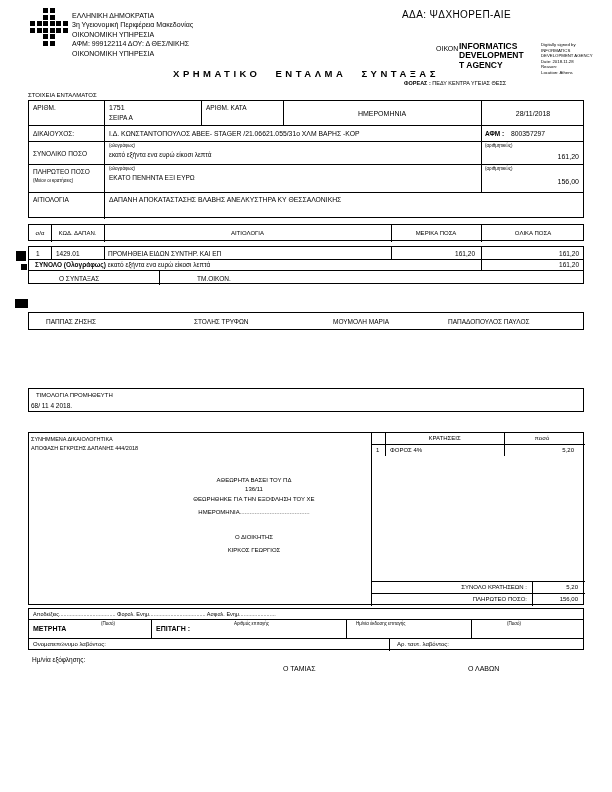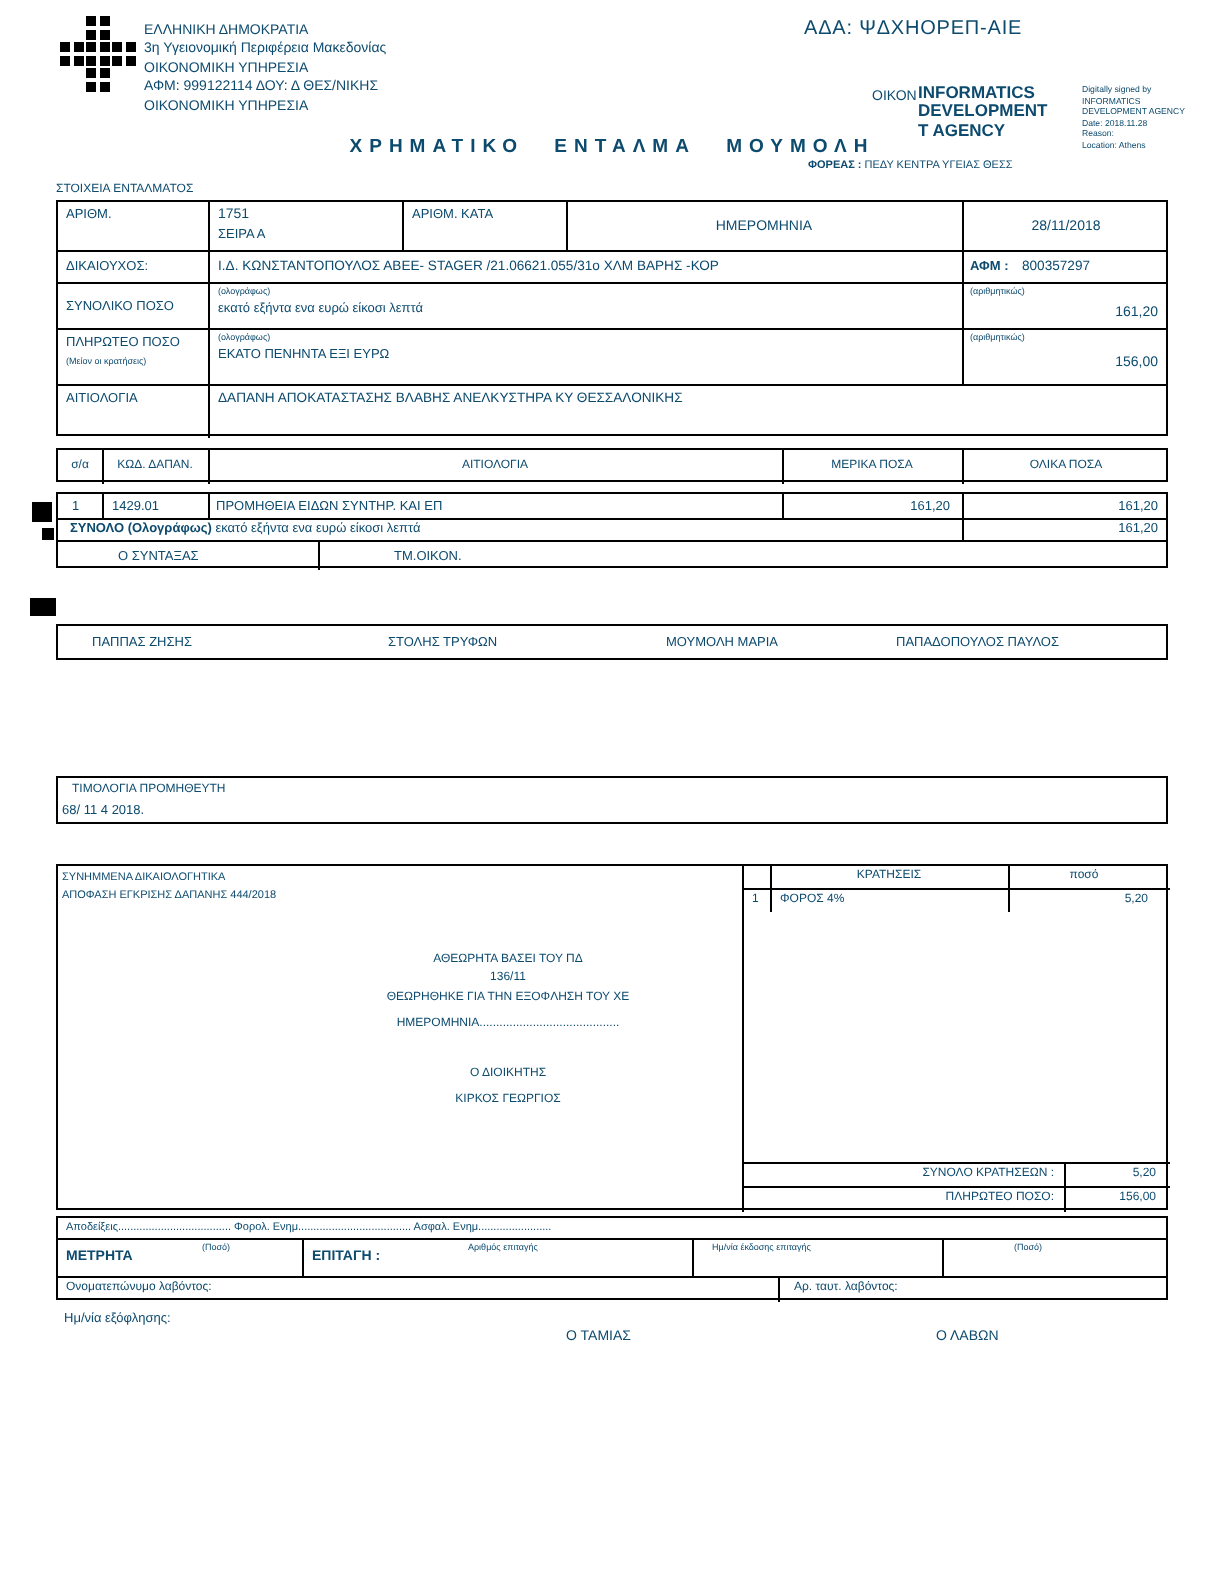--- a/index.html
+++ b/index.html
@@ -1,17 +1,17 @@
 <!DOCTYPE html>
 <html><head>
 <meta charset="utf-8">
 <style>
   html,body{margin:0;padding:0;background:#e8e8e8;}
   .page{position:relative;width:612px;height:792px;background:#ffffff;margin:0 auto;
-        font-family:"Liberation Sans","DejaVu Sans",sans-serif;color:#0c4a6e;overflow:hidden;}
+        font-family:"Liberation Sans","DejaVu Sans",sans-serif;color:#000000;overflow:hidden;}
   .t{position:absolute;white-space:nowrap;line-height:1.12;}
   .box{position:absolute;border:1px solid #000;box-sizing:border-box;}
   .hline{position:absolute;left:0;right:0;border-top:1px solid #000;height:0;}
   .vline{position:absolute;border-left:1px solid #000;width:0;}
   .emb{position:absolute;width:12px;height:12px;background-color:#000;
        background-image:linear-gradient(#fff,#fff),linear-gradient(#fff,#fff);
        background-size:100% 2px,2px 100%;background-position:center center;background-repeat:no-repeat;}
   .artifact{position:absolute;background:#000;}
   .right{text-align:right;}
   .center{text-align:center;}
@@ -47,21 +47,21 @@
   </div>
   <div class="t" style="left:541px;top:42px;font-size:4.3px;line-height:5.6px">
     <div>Digitally signed by</div>
     <div>INFORMATICS</div>
     <div>DEVELOPMENT AGENCY</div>
     <div>Date: 2018.11.28</div>
     <div>Reason:</div>
     <div>Location: Athens</div>
   </div>
 
-  <div class="t center" style="left:0;top:69px;width:612px;font-size:9.5px;font-weight:bold;letter-spacing:3.5px;word-spacing:9px">ΧΡΗΜΑΤΙΚΟ ΕΝΤΑΛΜΑ ΜΟΥΜΟΛΗ</div>
+  <div class="t center" style="left:0;top:69px;width:612px;font-size:9.5px;font-weight:bold;letter-spacing:3.5px;word-spacing:9px">ΧΡΗΜΑΤΙΚΟ ΕΝΤΑΛΜΑ ΣΥΝΤΑΞΑΣ</div>
 
   <div class="t" style="left:404px;top:80px;font-size:5.5px">
     <span style="font-weight:bold">ΦΟΡΕΑΣ :</span>
     <span>ΠΕΔΥ ΚΕΝΤΡΑ ΥΓΕΙΑΣ ΘΕΣΣ</span>
   </div>
 
   <div class="t" style="left:28px;top:92px;font-size:6px">ΣΤΟΙΧΕΙΑ ΕΝΤΑΛΜΑΤΟΣ</div>
 
   <div class="box" style="left:28px;top:100px;width:556px;height:118px">
     <div class="hline" style="top:24px"></div>

